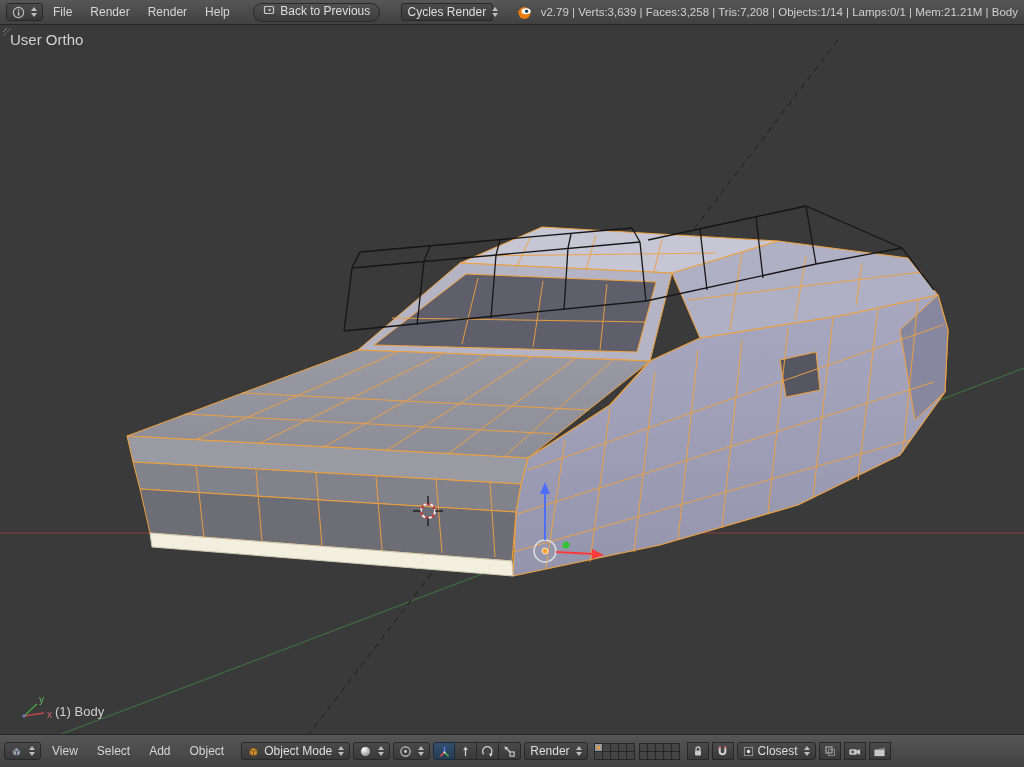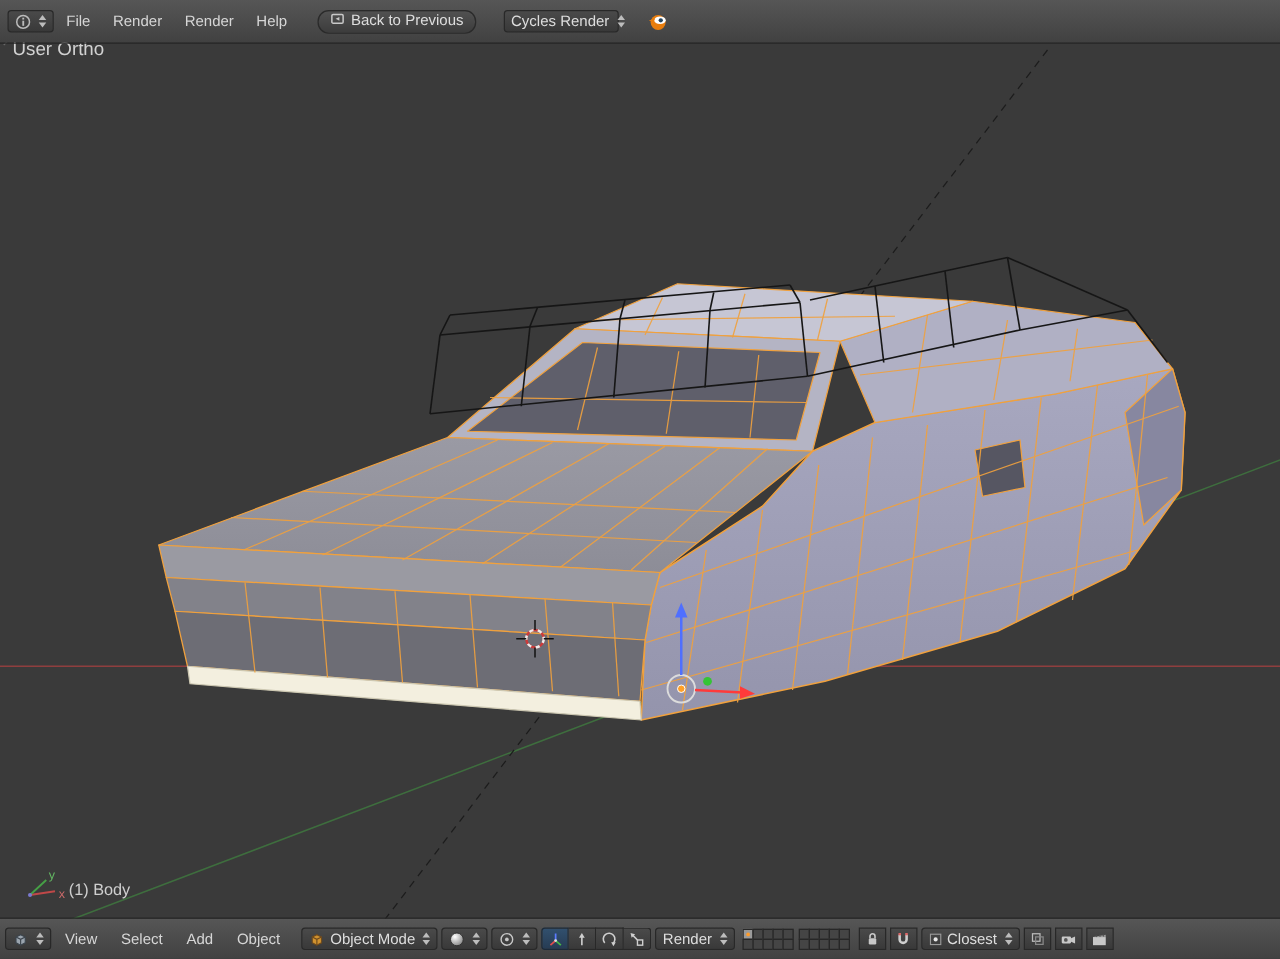--- a/index.html
+++ b/index.html
@@ -8,21 +8,21 @@
     background:#3a3a3a;
     font-family:"Liberation Sans", sans-serif;
     user-select:none;
   }
   .bar {
     position:absolute; left:0; right:0;
     display:flex; align-items:center;
     background:linear-gradient(#565656,#414141);
     color:#d6d6d6; font-size:12px;
   }
-  .top-bar { top:0; height:35px; padding:0 6px; gap:2px; border-bottom:1px solid #262626; z-index:5; }
+  .top-bar { top:0; height:25px; padding:0 6px; gap:2px; border-bottom:1px solid #262626; z-index:5; }
   .bottom-bar { bottom:0; height:22px; padding:16px 4px; gap:3px; border-top:1px solid #262626; z-index:5; }
 
   .menu-item { padding:3px 8px; border-radius:3px; cursor:default; white-space:nowrap; }
 
   .btn-pill {
     display:inline-flex; align-items:flex-start; gap:5px;
     background:linear-gradient(#515151,#3c3c3c);
     border:1px solid #2a2a2a; border-radius:9px;
     padding:0 9px; height:19px; color:#dedede; white-space:nowrap;
   }
@@ -114,20 +114,21 @@
 
   <span class="gap-m"></span>
   <span class="icon">
     <svg width="18" height="16" viewBox="0 0 18 16">
       <circle cx="9.5" cy="9" r="6" fill="#e87d0d"></circle>
       <ellipse cx="11" cy="7.2" rx="4.6" ry="3" fill="#ffffff"></ellipse>
       <circle cx="11.6" cy="7.2" r="1.7" fill="#24455f"></circle>
       <path d="M2,7.5 L7,5.5 L6,8.5 Z" fill="#e87d0d"></path>
     </svg>
   </span>
+  <span class="stats">v2.79 | Verts:3,639 | Faces:3,258 | Tris:7,208 | Objects:1/14 | Lamps:0/1 | Mem:21.21M | Body</span>
 </div>
 
 <div class="viewport">
 
   <svg class="scene" width="1024" height="720" viewBox="0 25 1024 720">
     <defs>
       <linearGradient id="hoodg" x1="0" y1="0" x2="0" y2="1">
         <stop offset="0" stop-color="#9a9aa4"></stop>
           <stop offset="1" stop-color="#8d8d97"></stop>
       </linearGradient>

